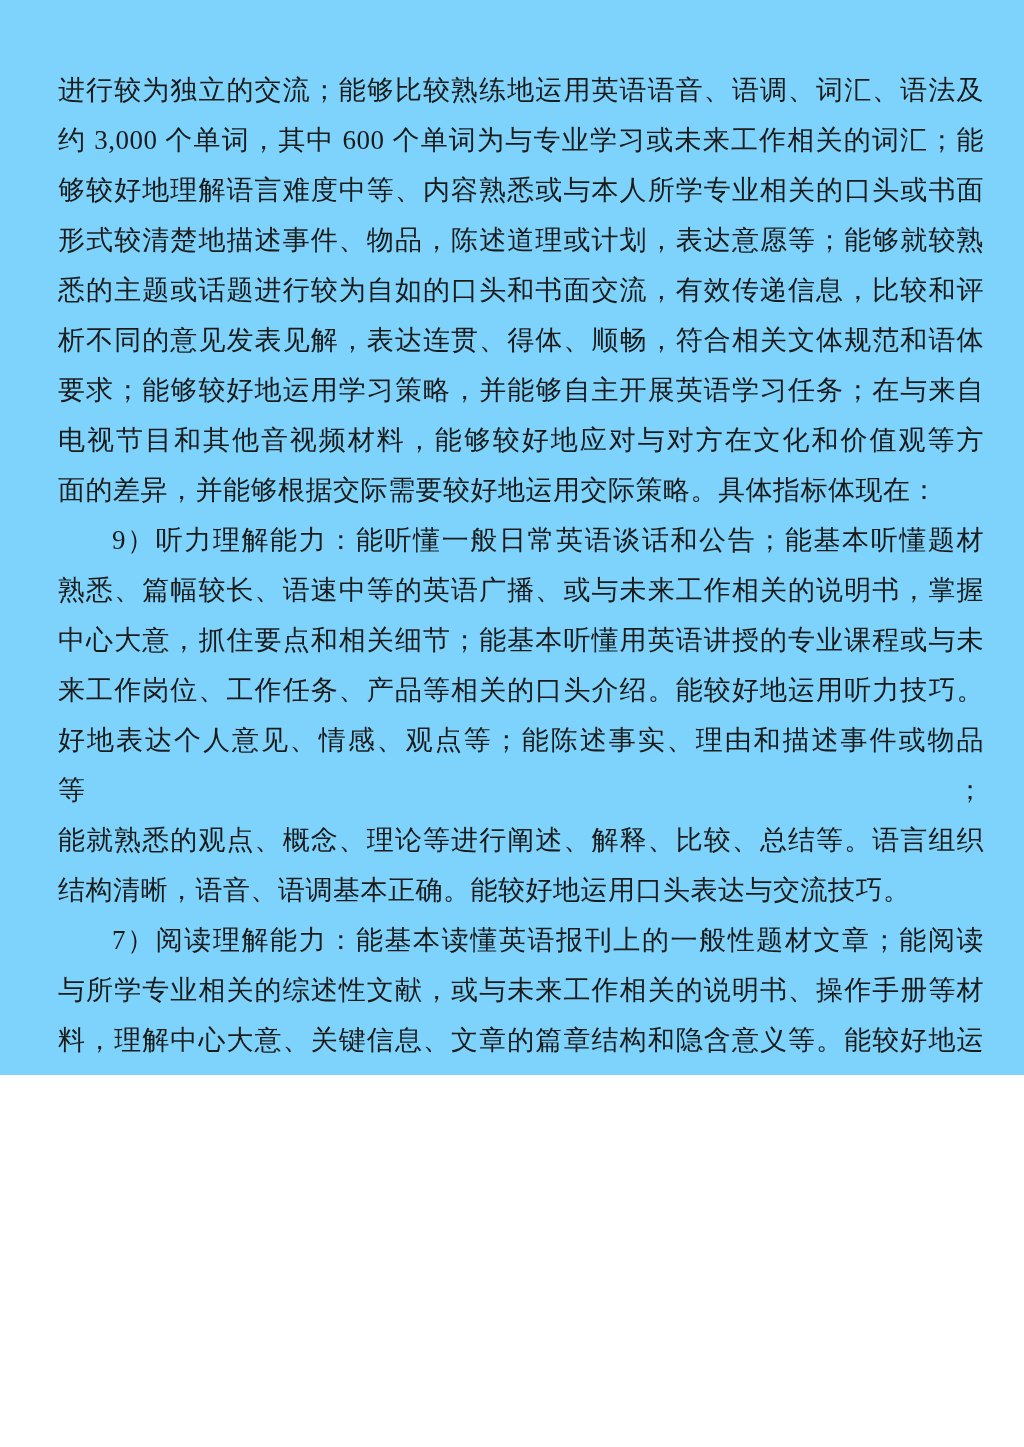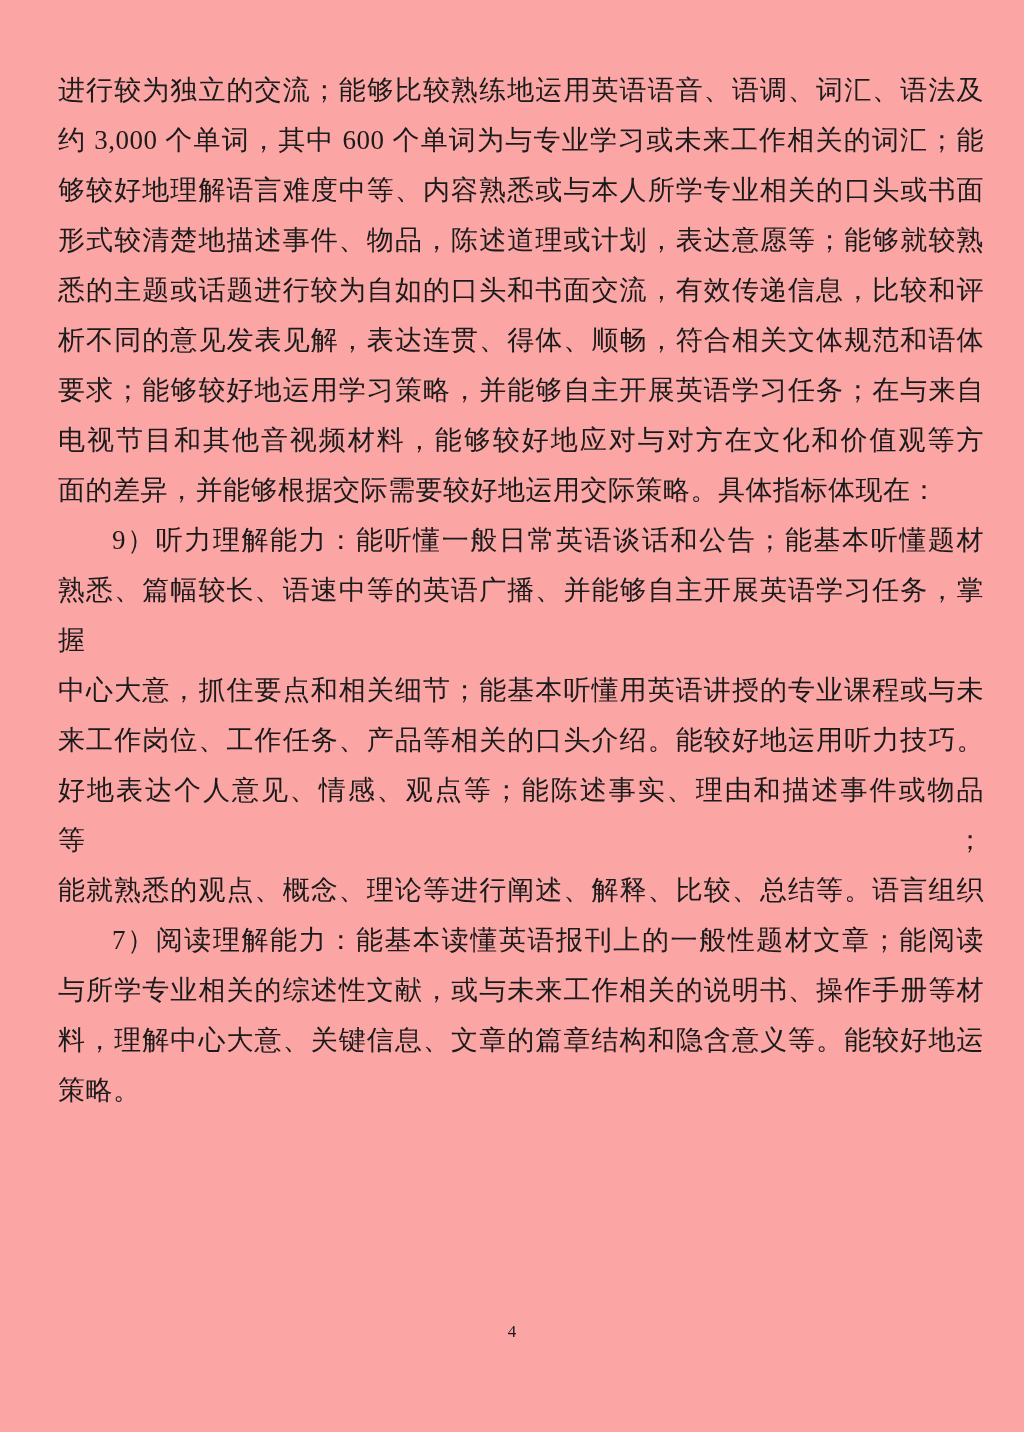--- a/index.html
+++ b/index.html
@@ -8,22 +8,22 @@
     background: #ffffff;
   }
   body {
     width: 1024px;
     height: 1447px;
     font-family: "Liberation Serif", "DejaVu Serif", serif;
   }
   .page {
     position: relative;
     width: 1024px;
-    height: 1432px;
-    background: #fca5a5;
+    height: 1075px;
+    background: #7dd3fc;
     overflow: hidden;
   }
   .text-block {
     position: absolute;
     left: 58px;
     top: 65px;
     width: 926px;
   }
   .ln {
     font-size: 27px;
@@ -59,24 +59,25 @@
     <div class="ln">进行较为独立的交流；能够比较熟练地运用英语语音、语调、词汇、语法及</div>
     <div class="ln">约 3,000 个单词，其中 600 个单词为与专业学习或未来工作相关的词汇；能</div>
     <div class="ln">够较好地理解语言难度中等、内容熟悉或与本人所学专业相关的口头或书面</div>
     <div class="ln">形式较清楚地描述事件、物品，陈述道理或计划，表达意愿等；能够就较熟</div>
     <div class="ln">悉的主题或话题进行较为自如的口头和书面交流，有效传递信息，比较和评</div>
     <div class="ln">析不同的意见发表见解，表达连贯、得体、顺畅，符合相关文体规范和语体</div>
     <div class="ln">要求；能够较好地运用学习策略，并能够自主开展英语学习任务；在与来自</div>
     <div class="ln">电视节目和其他音视频材料，能够较好地应对与对方在文化和价值观等方</div>
     <div class="ln short">面的差异，并能够根据交际需要较好地运用交际策略。具体指标体现在：</div>
     <div class="ln indent">9）听力理解能力：能听懂一般日常英语谈话和公告；能基本听懂题材</div>
-    <div class="ln">熟悉、篇幅较长、语速中等的英语广播、并能够自主开展英语学习任务，掌握</div>
+    <div class="ln">熟悉、篇幅较长、语速中等的英语广播、或与未来工作相关的说明书，掌握</div>
     <div class="ln">中心大意，抓住要点和相关细节；能基本听懂用英语讲授的专业课程或与未</div>
     <div class="ln">来工作岗位、工作任务、产品等相关的口头介绍。能较好地运用听力技巧。</div>
     <div class="ln">好地表达个人意见、情感、观点等；能陈述事实、理由和描述事件或物品等；</div>
     <div class="ln">能就熟悉的观点、概念、理论等进行阐述、解释、比较、总结等。语言组织</div>
+    <div class="ln short">结构清晰，语音、语调基本正确。能较好地运用口头表达与交流技巧。</div>
     <div class="ln indent">7）阅读理解能力：能基本读懂英语报刊上的一般性题材文章；能阅读</div>
     <div class="ln">与所学专业相关的综述性文献，或与未来工作相关的说明书、操作手册等材</div>
     <div class="ln">料，理解中心大意、关键信息、文章的篇章结构和隐含意义等。能较好地运</div>
     <div class="ln short">策略。</div>
   </div>
   <div class="page-num">4</div>
 </div>
 
 </body></html>

